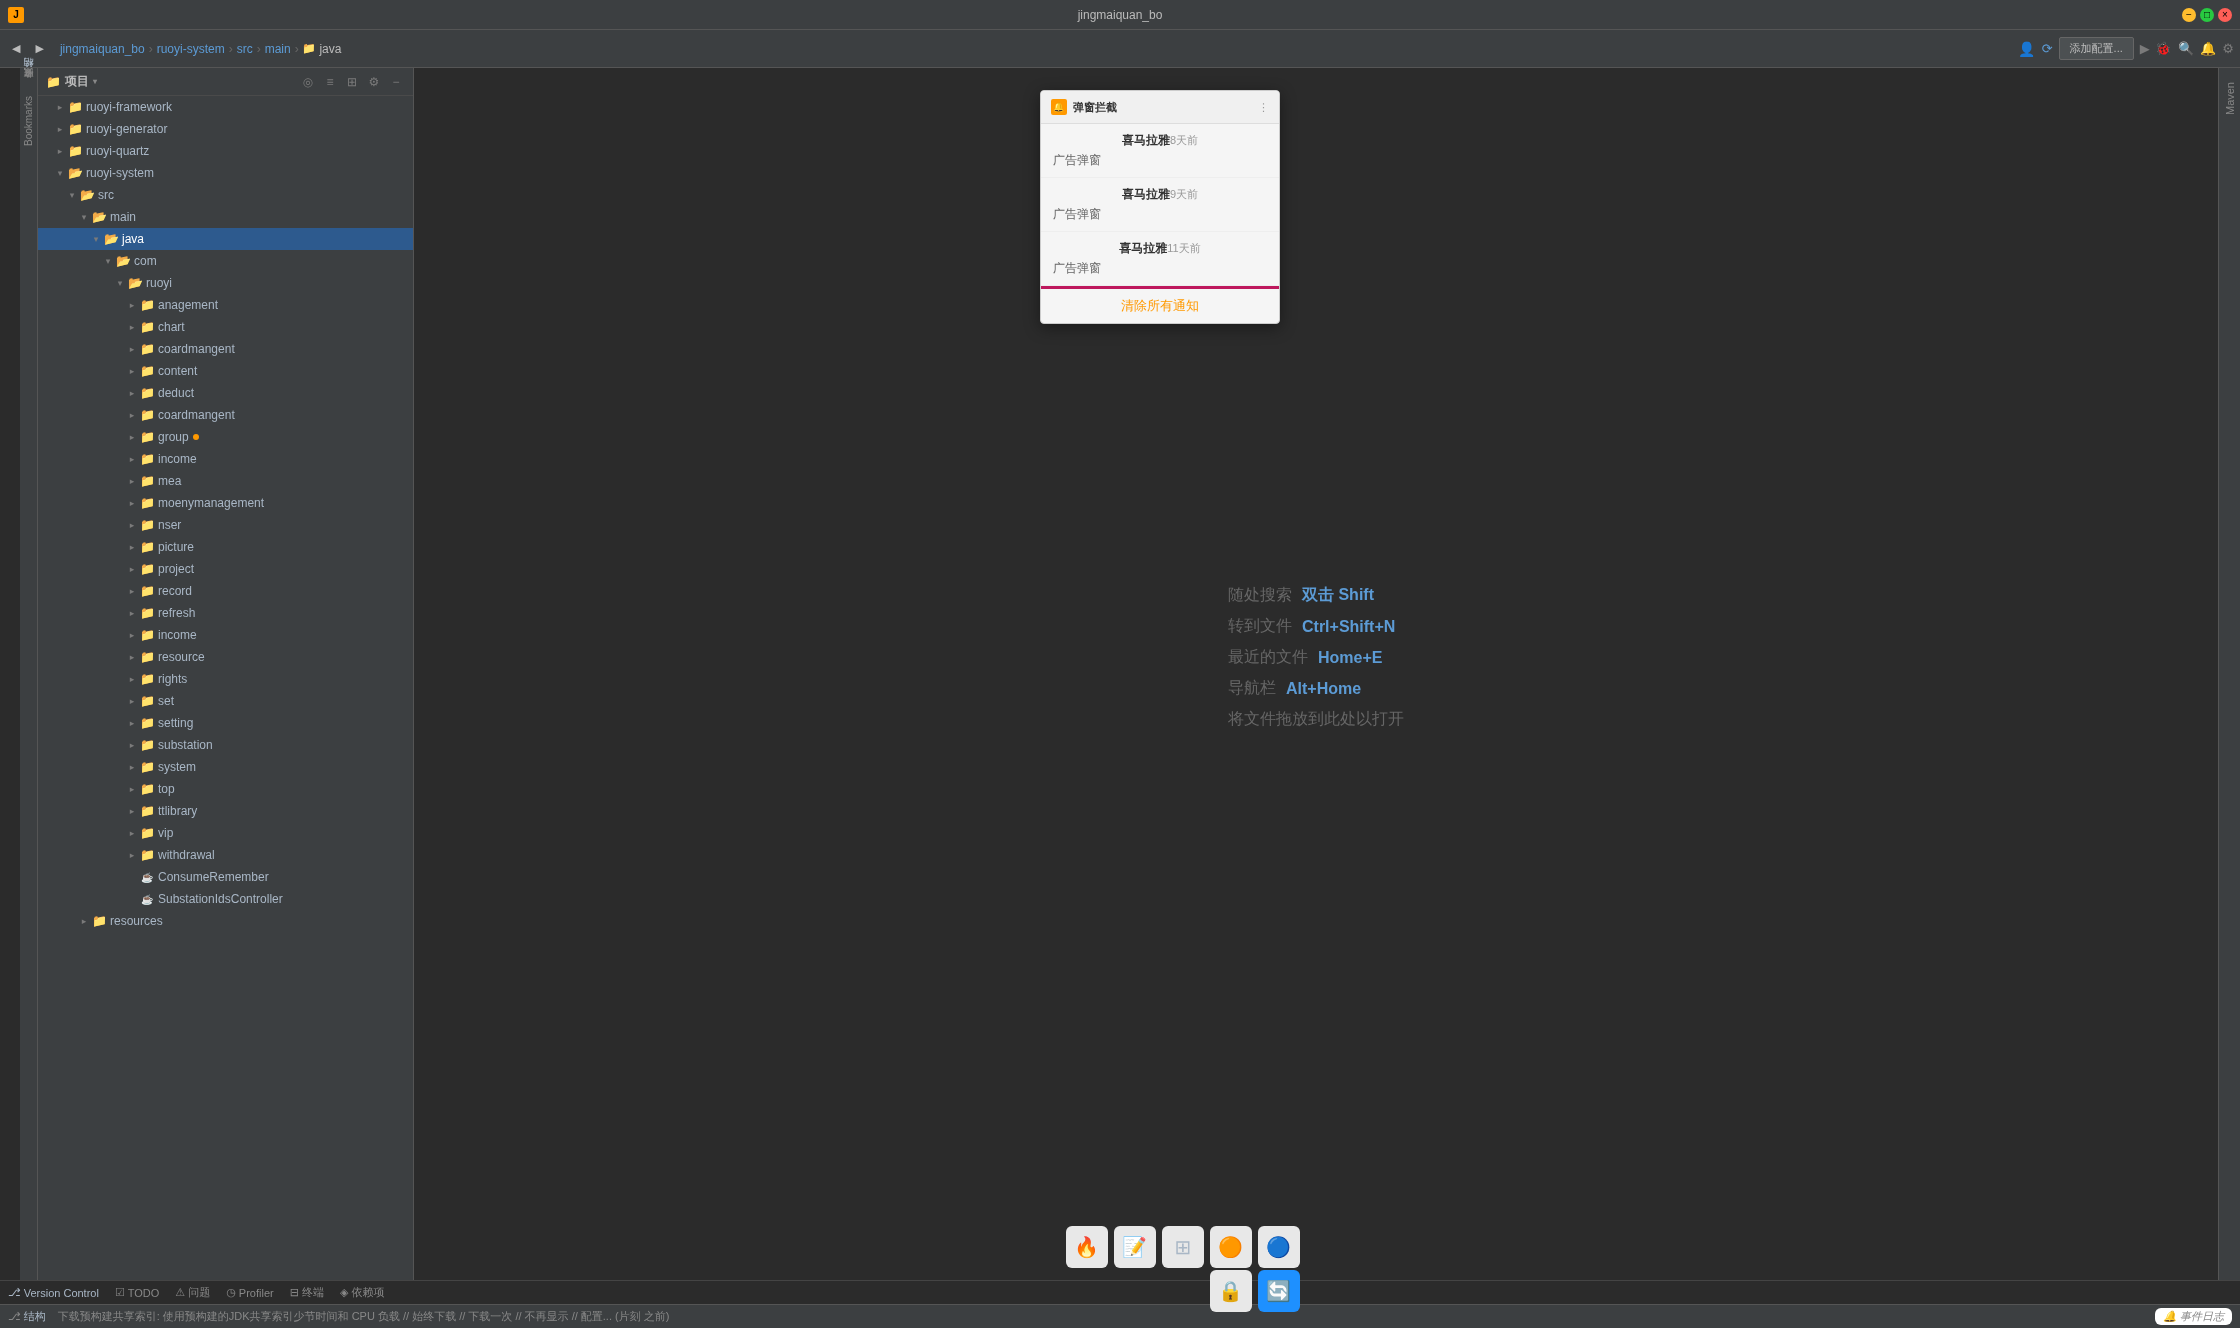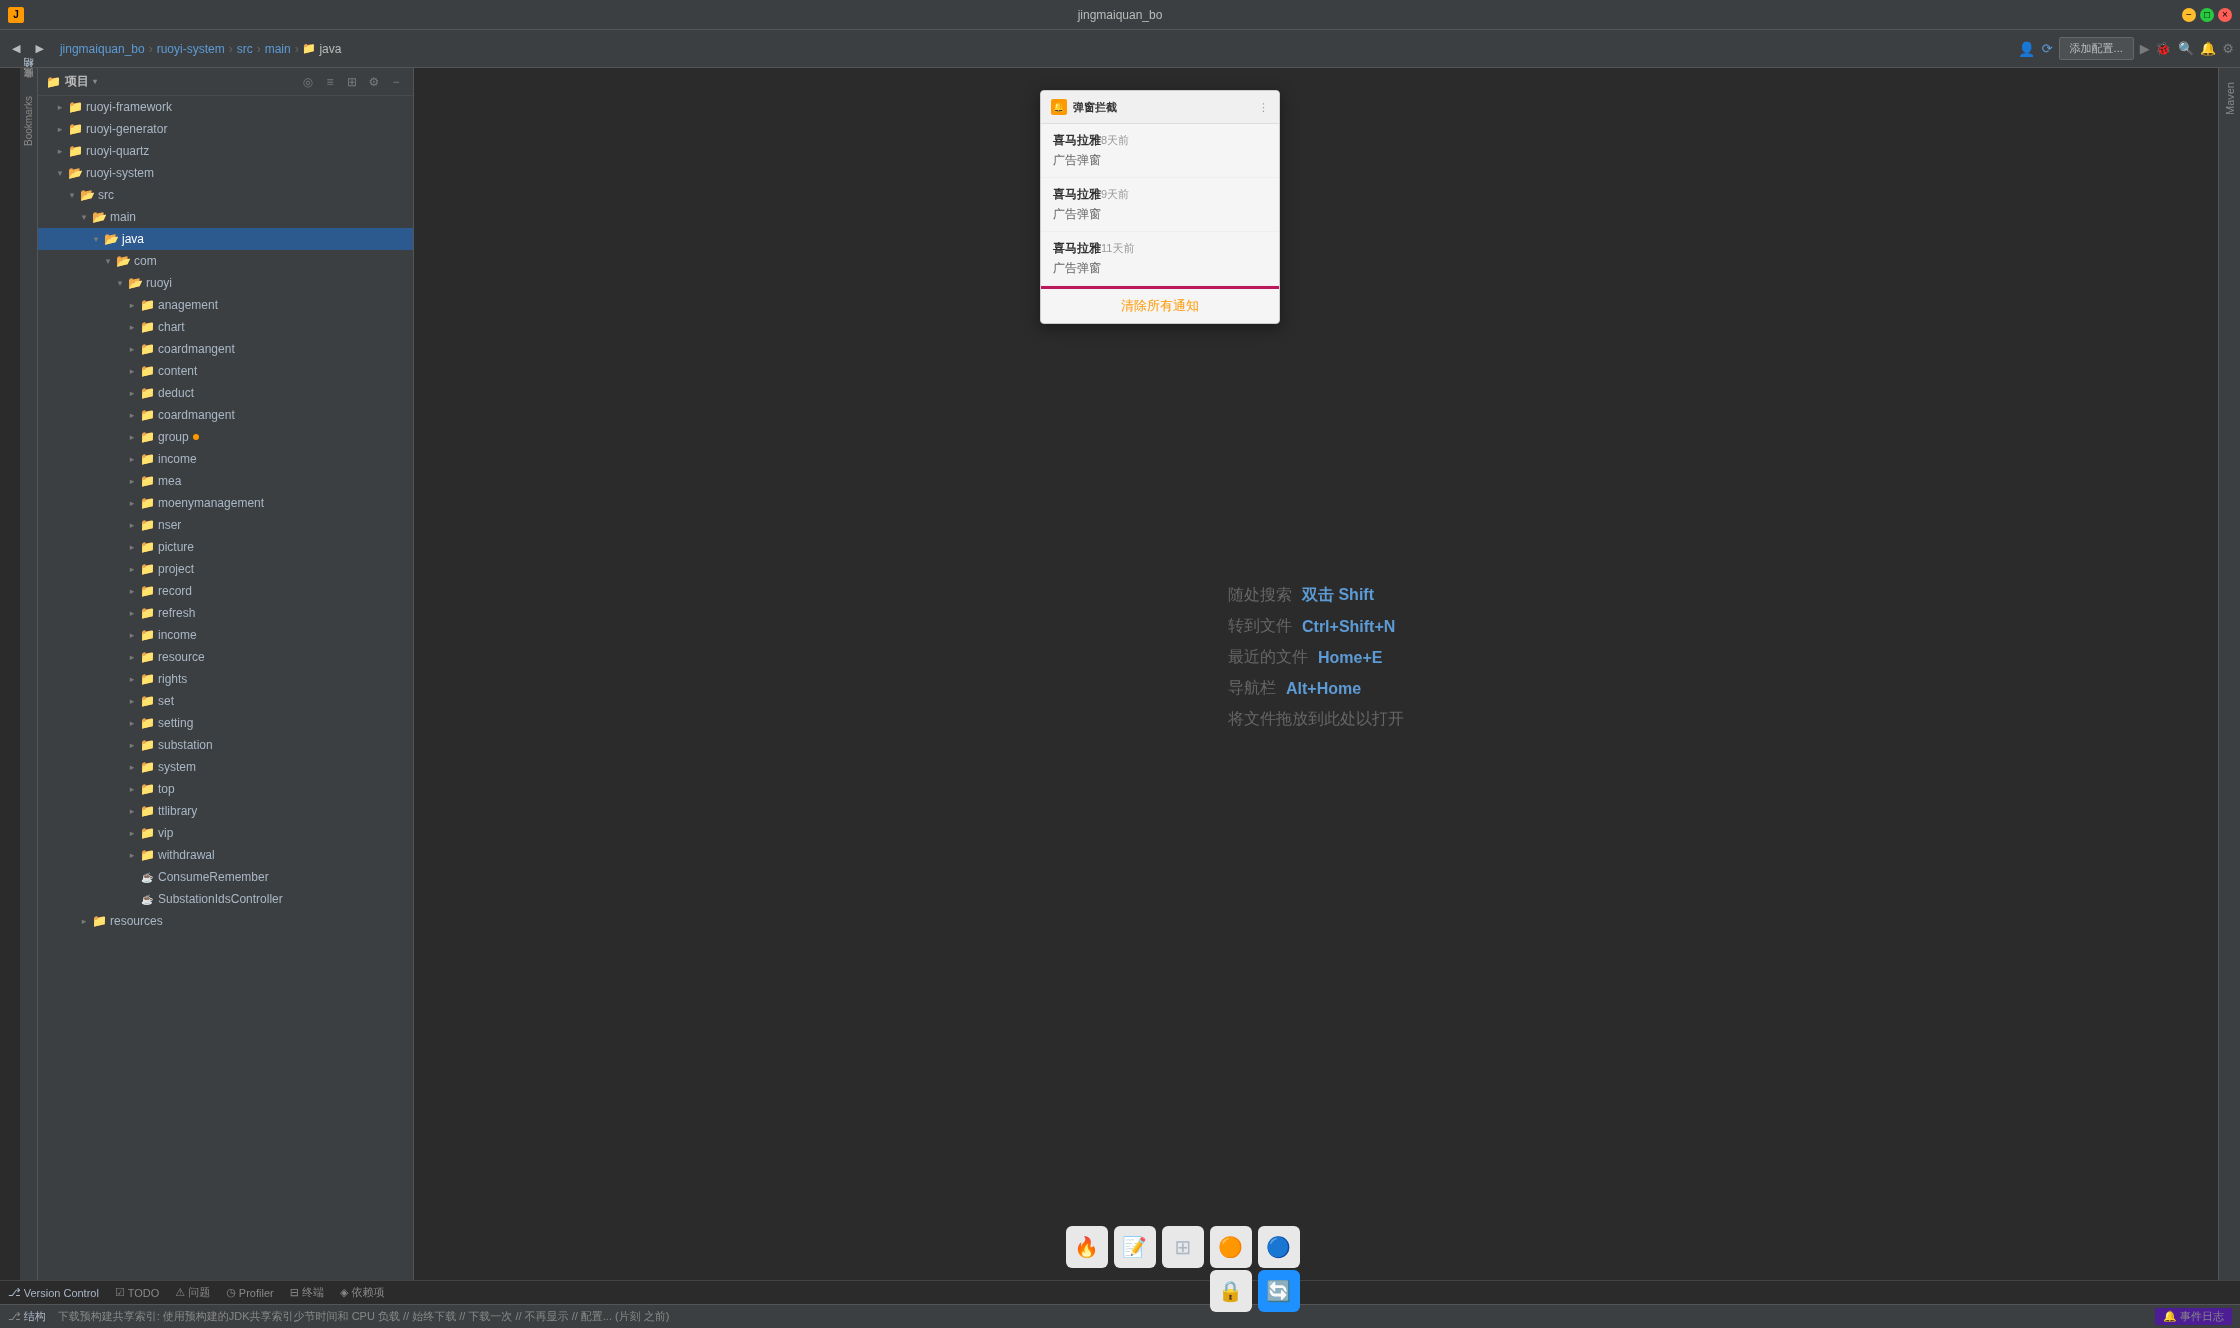--- a/index.html
+++ b/index.html
@@ -244,21 +244,21 @@
       overflow-y: auto;
     }
     .popup-scroll::-webkit-scrollbar { width: 6px; }
     .popup-scroll::-webkit-scrollbar-track { background: #f5f5f5; }
     .popup-scroll::-webkit-scrollbar-thumb { background: #bbb; border-radius: 3px; }
     .popup-item {
       padding: 8px 12px;
       border-bottom: 1px solid #eee;
     }
     .popup-item-row1 {
-      display: flex; justify-content: flex-start; align-items: center;
+      display: flex; justify-content: center; align-items: center;
       margin-bottom: 3px;
     }
     .popup-source { color: #333; font-size: 12px; font-weight: bold; }
     .popup-time { color: #999; font-size: 11px; }
     .popup-desc { color: #666; font-size: 12px; }
     .popup-footer {
       padding: 8px;
       text-align: center;
       border-top: 3px solid #be185d;
     }
@@ -286,24 +286,25 @@
     .status-item {
       display: flex; align-items: center; gap: 3px;
       cursor: pointer;
     }
     .status-git { color: #a9b7c6; }
     .status-right {
       margin-left: auto;
       display: flex; gap: 12px;
     }
     .status-event { 
-      background: #4c1d95;
+      background: #ffffff;
       padding: 1px 8px;
-      border-radius: 1px;
+      border-radius: 6px;
       color: #888;
+      font-style: italic;
     }
 
     
     .bottom-toolbar {
       position: absolute;
       bottom: 24px; left: 0; right: 0;
       height: 24px;
       background: #2b2b2b;
       border-top: 1px solid #444;
       display: flex;

